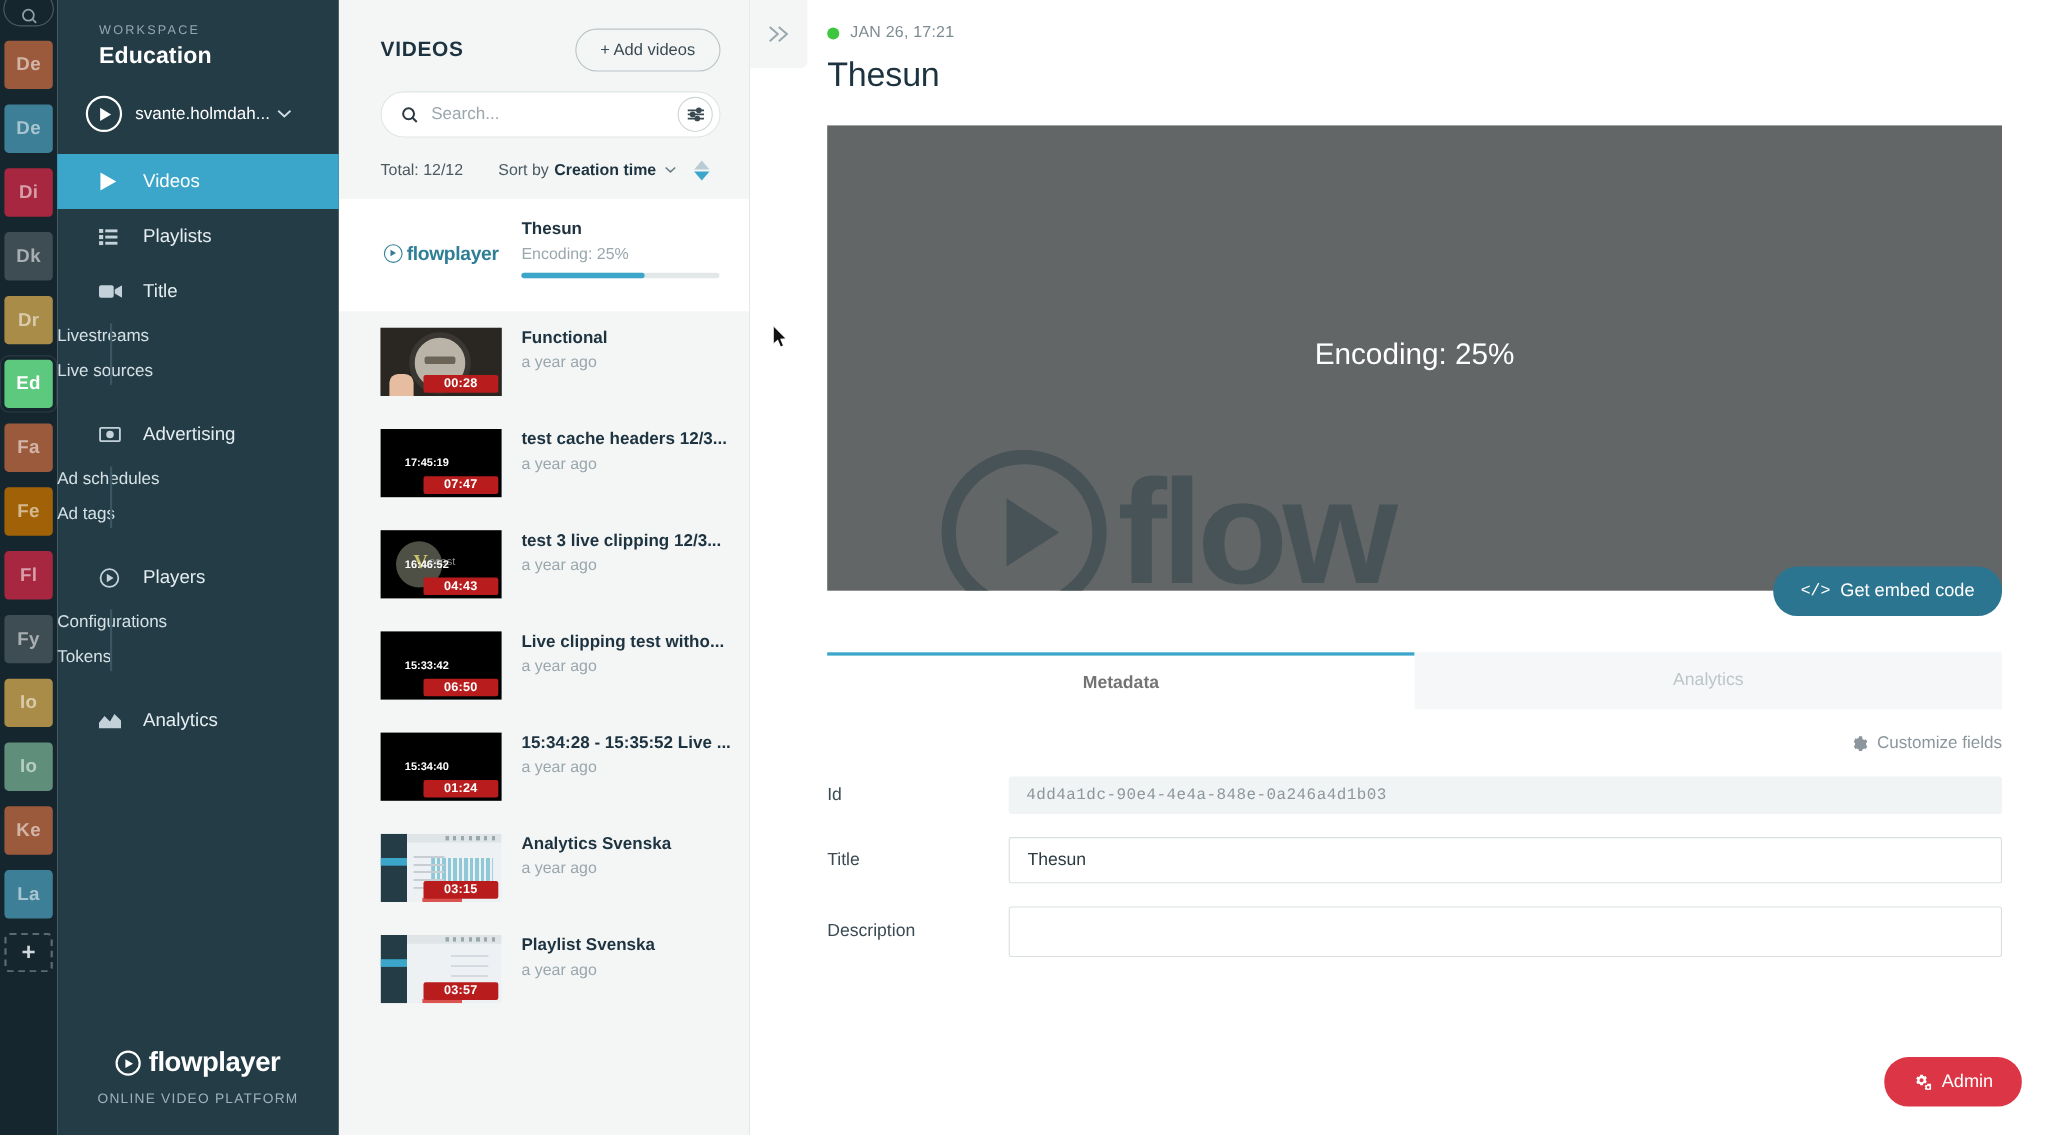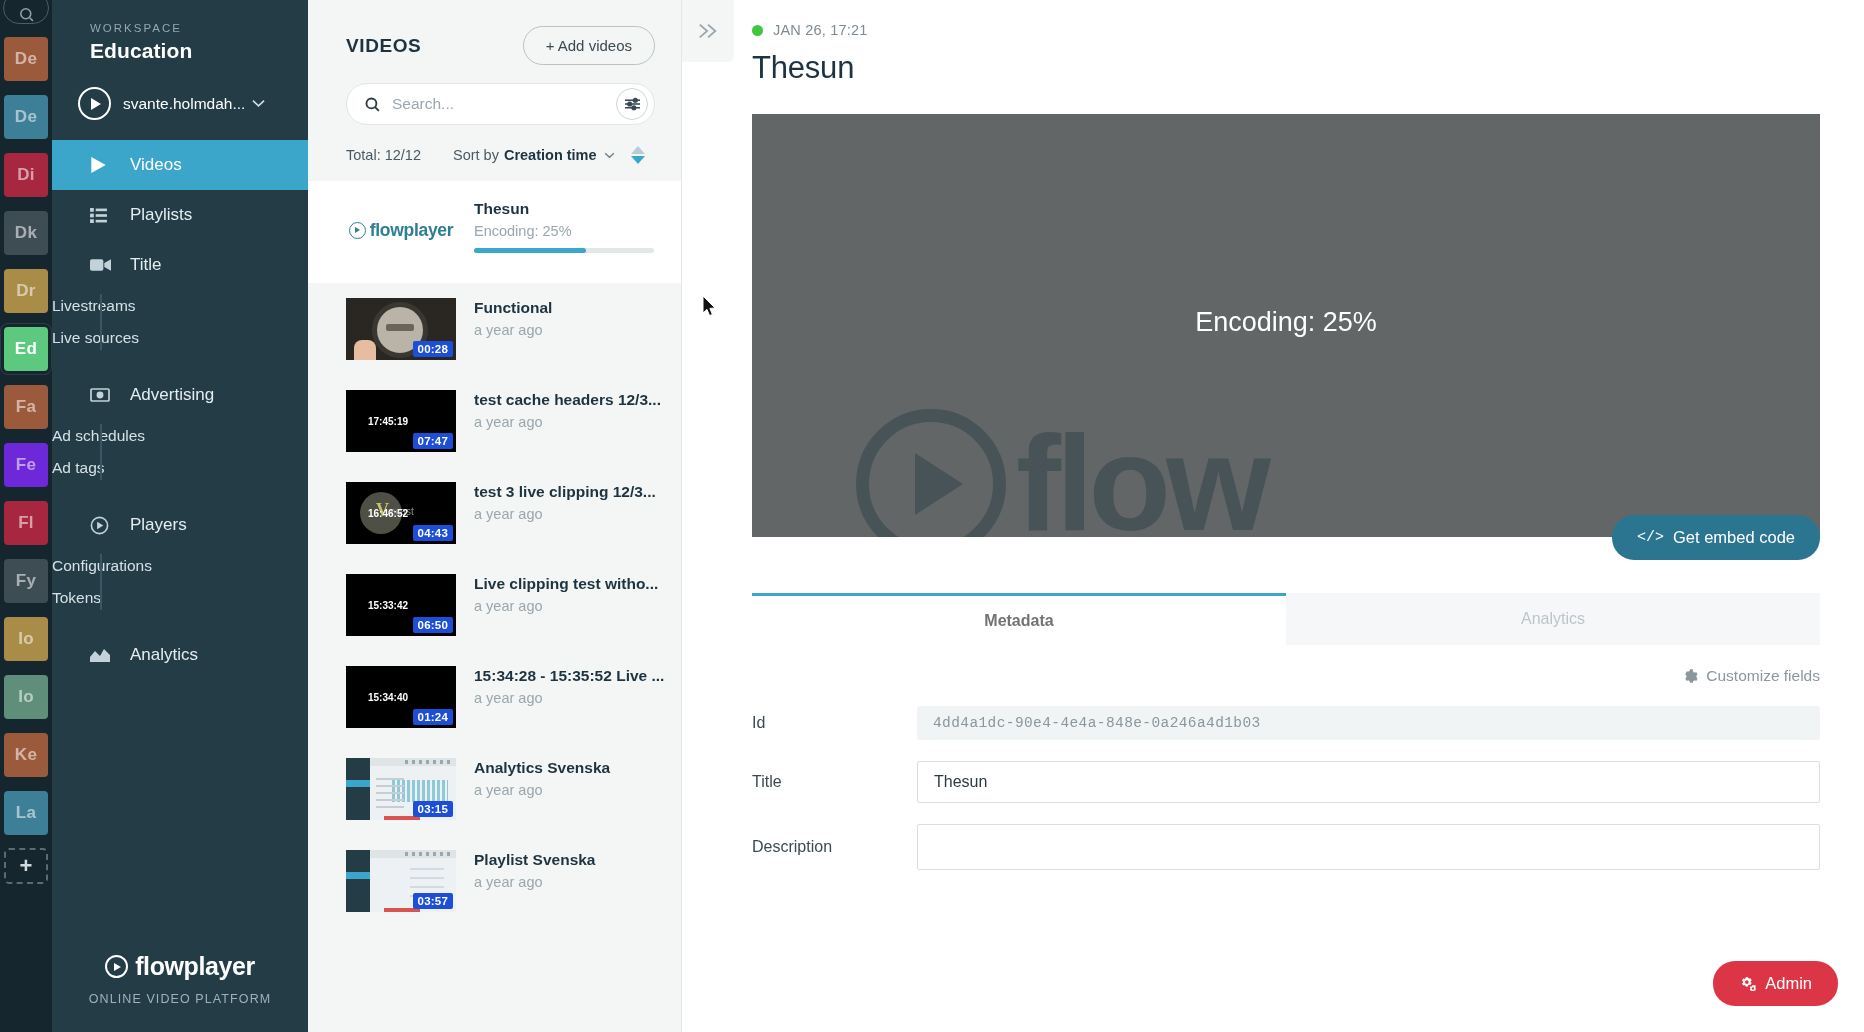--- a/index.html
+++ b/index.html
@@ -153,22 +153,22 @@
 
   .rows { flex: 1; overflow: hidden; }
   .row { display: flex; align-items: flex-start; padding: 15px 14px 15px 38px; }
   .row.encoding { background: #ffffff; padding-top: 18px; padding-bottom: 22px; }
   .thumb {
     width: 110px; height: 62px; flex: 0 0 110px; background: #000;
     position: relative; overflow: hidden; margin-right: 18px;
   }
   .thumb .dur {
     position: absolute; right: 3px; bottom: 3px;
-    background: #1d4ed8; color: #fff; font-size: 11.5px; font-weight: bold;
-    padding: 2px 5px; border-radius: 2px; letter-spacing: .2px;
+    background: #b91c1c; color: #fff; font-size: 11.5px; font-weight: bold;
+    padding: 2px 19px; border-radius: 2px; letter-spacing: .2px;
   }
   .thumb .ts {
     position: absolute; left: 22px; top: 26px; color: #fff;
     font-size: 10px; font-weight: bold;
   }
   .thumb.fp { background: #ffffff; display: flex; align-items: center; justify-content: center; }
   .fp-logo { display: flex; align-items: center; }
   .fp-mark {
     width: 17px; height: 17px; border-radius: 50%; border: 1.9px solid #2e7e95;
     display: flex; align-items: center; justify-content: center; margin-right: 4px;
@@ -284,21 +284,21 @@
       </svg>
     </div>
     <div id="rail-items" style="display:flex;flex-direction:column;align-items:center;">
         <div class="rail-item" style="background: rgb(156, 90, 60);">De</div>
         <div class="rail-item" style="background: rgb(61, 127, 151);">De</div>
         <div class="rail-item" style="background: rgb(166, 39, 63);">Di</div>
         <div class="rail-item" style="background: rgb(62, 76, 84);">Dk</div>
         <div class="rail-item" style="background: rgb(169, 140, 71);">Dr</div>
         <div class="rail-item active" style="background: rgb(93, 201, 127);">Ed</div>
         <div class="rail-item" style="background: rgb(156, 90, 60);">Fa</div>
-        <div class="rail-item" style="background: #6d28d9;">Fe</div>
+        <div class="rail-item" style="background: #a16207;">Fe</div>
         <div class="rail-item" style="background: rgb(166, 39, 63);">Fl</div>
         <div class="rail-item" style="background: rgb(62, 76, 84);">Fy</div>
         <div class="rail-item" style="background: rgb(169, 140, 71);">Io</div>
         <div class="rail-item" style="background: rgb(95, 143, 122);">Io</div>
         <div class="rail-item" style="background: rgb(156, 90, 60);">Ke</div>
         <div class="rail-item" style="background: rgb(61, 127, 151);">La</div>
       </div>
     <div class="rail-add">+</div>
   </div>
 

